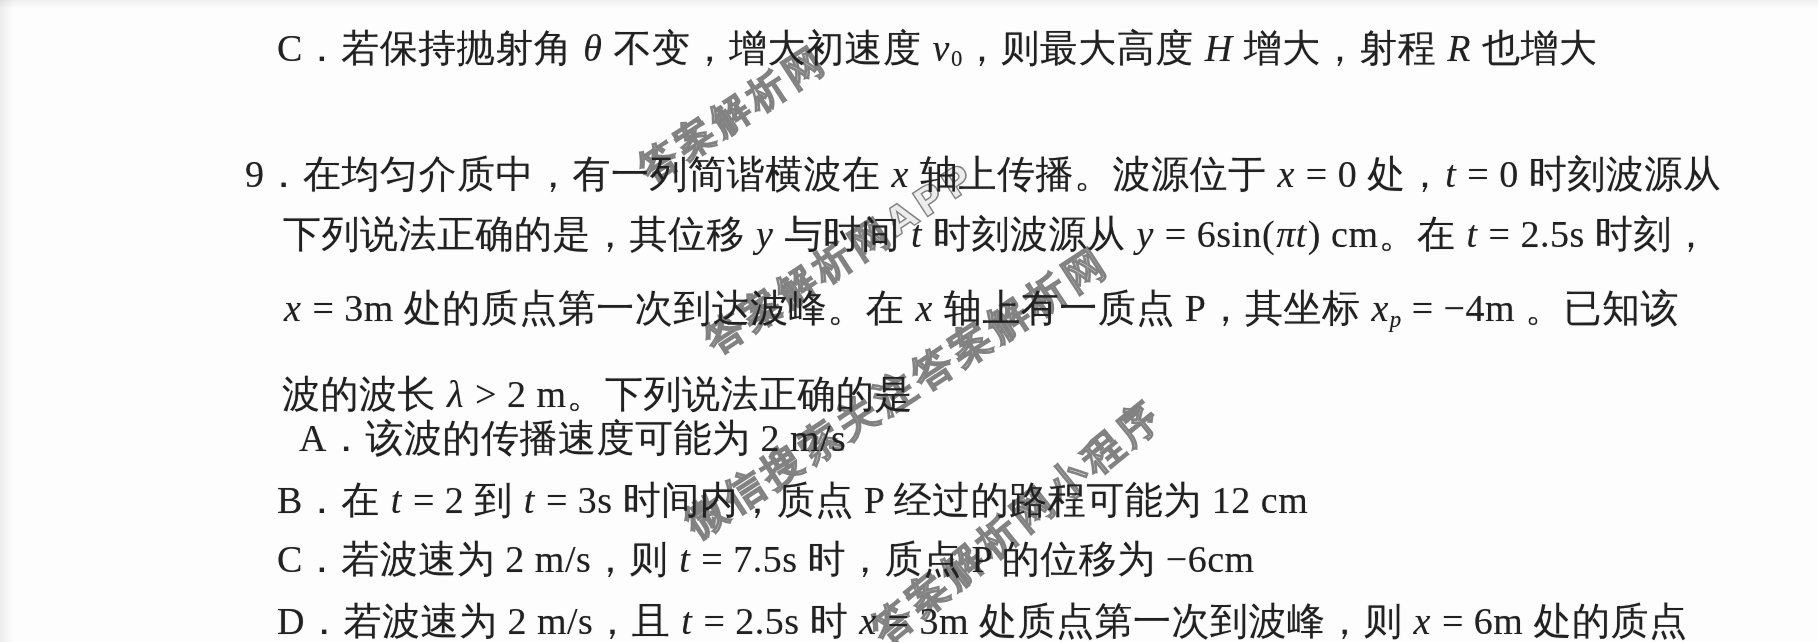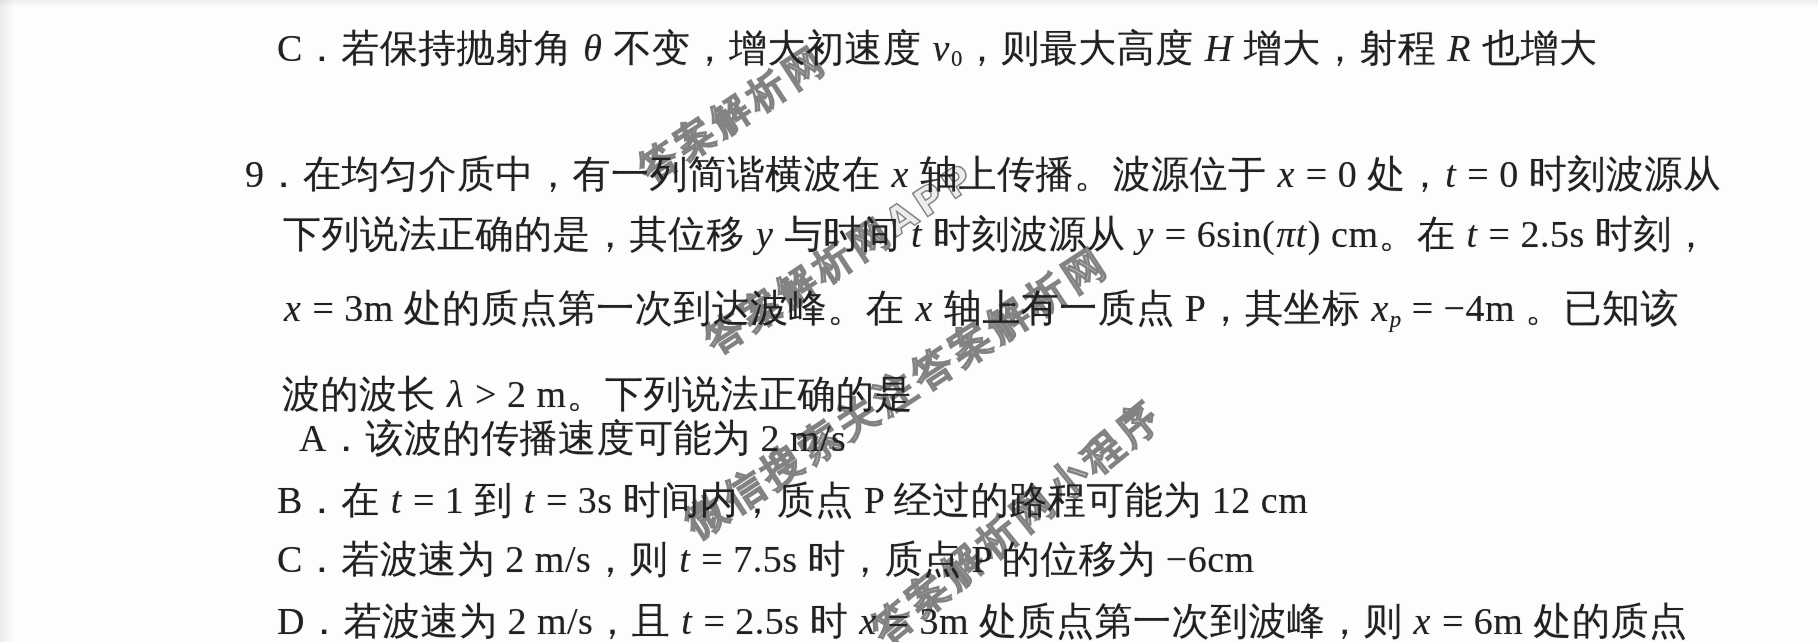--- a/index.html
+++ b/index.html
@@ -91,17 +91,17 @@
       <span class="watermark" style="left: 897px; top: 392px; font-size: 40px; transform: translate(-50%, -50%) rotate(-33deg); -webkit-text-stroke: 1.4px rgb(130, 130, 130);">微信搜索关注答案解析网</span>
       <span class="watermark" style="left: 1017px; top: 522px; font-size: 40px; transform: translate(-50%, -50%) rotate(-39deg); -webkit-text-stroke: 1.4px rgb(130, 130, 130);">答案解析网小程序</span>
     </div>
   <div id="text-layer">
       <div class="line" style="top: 16px; left: 277px;"><span class="lab">C．</span><span class="s-r">若保持抛射角 </span><span class="s-i">θ</span><span class="s-r"> 不变，增大初速度 </span><span class="s-i">v</span><span class="s-s">0</span><span class="s-r">，则最大高度 </span><span class="s-i">H</span><span class="s-r"> 增大，射程 </span><span class="s-i">R</span><span class="s-r"> 也增大</span></div>
       <div class="line" style="top: 142px; left: 225px; margin-left: 20px;"><span class="lab">9．</span><span class="s-r">在均匀介质中，有一列简谐横波在 </span><span class="s-i">x</span><span class="s-r"> 轴上传播。波源位于 </span><span class="s-i">x</span><span class="s-r"> = 0 处，</span><span class="s-i">t</span><span class="s-r"> = 0 时刻波源从</span></div>
       <div class="line" style="top: 202px; left: 283px;"><span class="s-r">下列说法正确的是，其位移 </span><span class="s-i">y</span><span class="s-r"> 与时间 </span><span class="s-i">t</span><span class="s-r"> 时刻波源从 </span><span class="s-i">y</span><span class="s-r"> = 6sin(</span><span class="s-i">πt</span><span class="s-r">) cm。在 </span><span class="s-i">t</span><span class="s-r"> = 2.5s 时刻，</span></div>
       <div class="line" style="top: 276px; left: 283px;"><span class="s-i">x</span><span class="s-r"> = 3m 处的质点第一次到达波峰。在 </span><span class="s-i">x</span><span class="s-r"> 轴上有一质点 P，其坐标 </span><span class="s-i">x</span><span class="s-si">p</span><span class="s-r"> = −4m 。已知该</span></div>
       <div class="line" style="top: 342px; left: 282px; margin-top: 20px;"><span class="s-r">波的波长 </span><span class="s-i">λ</span><span class="s-r"> &gt; 2 m。下列说法正确的是</span></div>
       <div class="line" style="top: 406px; left: 277px; margin-left: 22px;"><span class="lab">A．</span><span class="s-r">该波的传播速度可能为 2 m/s</span></div>
-      <div class="line" style="top: 468px; left: 277px;"><span class="lab">B．</span><span class="s-r">在 </span><span class="s-i">t</span><span class="s-r"> = 1 到 </span><span class="s-i">t</span><span class="s-r"> = 3s 时间内，质点 P 经过的路程可能为 12 cm</span></div>
+      <div class="line" style="top: 468px; left: 277px;"><span class="lab">B．</span><span class="s-r">在 </span><span class="s-i">t</span><span class="s-r"> = 2 到 </span><span class="s-i">t</span><span class="s-r"> = 3s 时间内，质点 P 经过的路程可能为 12 cm</span></div>
       <div class="line" style="top: 527px; left: 277px;"><span class="lab">C．</span><span class="s-r">若波速为 2 m/s，则 </span><span class="s-i">t</span><span class="s-r"> = 7.5s 时，质点 P 的位移为 −6cm</span></div>
       <div class="line" style="top: 589px; left: 277px;"><span class="lab">D．</span><span class="s-r">若波速为 2 m/s，且 </span><span class="s-i">t</span><span class="s-r"> = 2.5s 时 </span><span class="s-i">x</span><span class="s-r"> = 3m 处质点第一次到波峰，则 </span><span class="s-i">x</span><span class="s-r"> = 6m 处的质点</span></div>
     </div>
 </div>
 
 </body></html>

